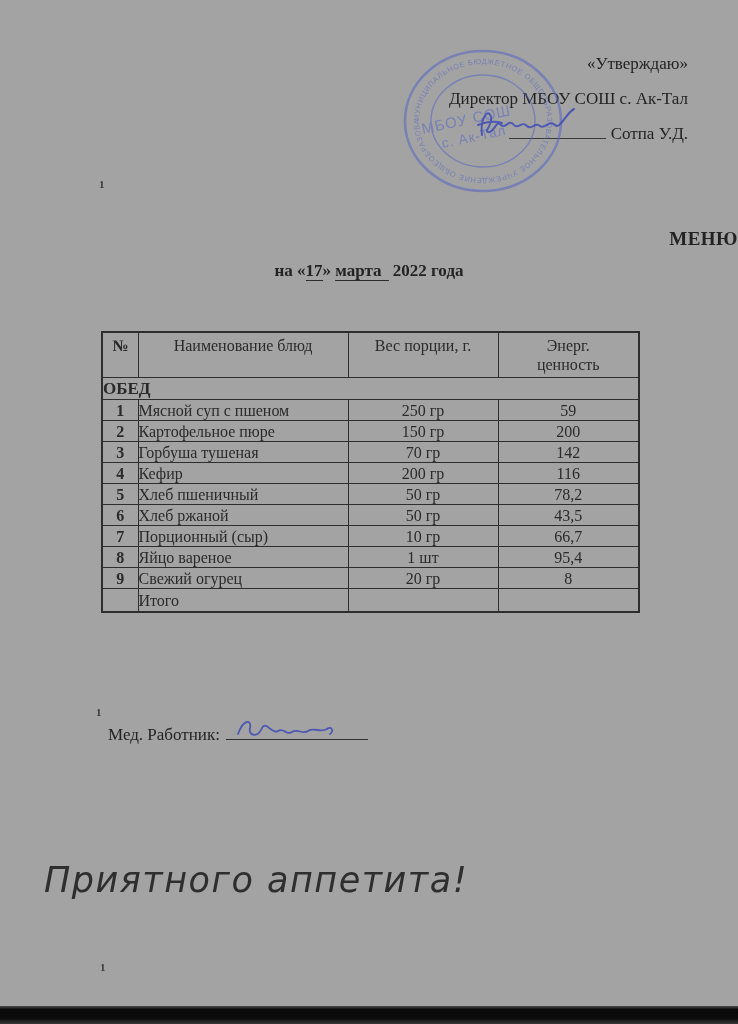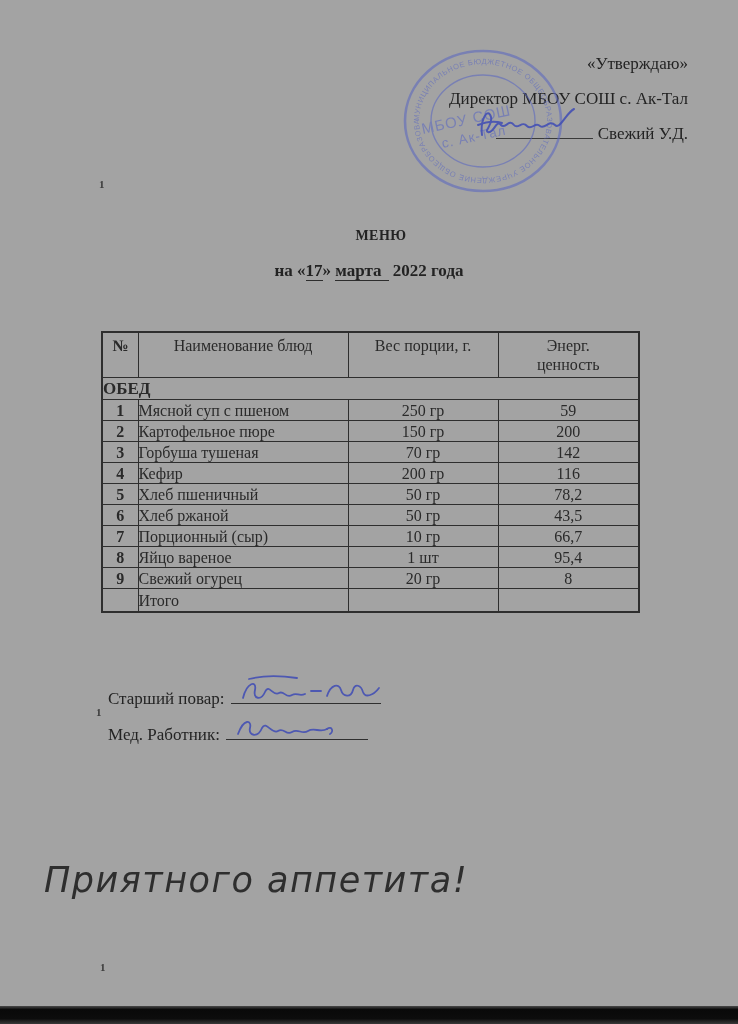--- a/index.html
+++ b/index.html
@@ -22,22 +22,22 @@
     display:inline-block;width:97px;height:14px;
     border-bottom:1.2px solid #3a3a3a;vertical-align:baseline;
   }
   
   .stamp{position:absolute;left:398px;top:46px;opacity:.58;}
   .stamp text{font-family:"Liberation Sans","DejaVu Sans",sans-serif;}
   .dir-sig{position:absolute;left:472px;top:101px;}
   
   .menu-title{
     position:absolute;top:228px;left:0;right:0;
-    text-align:center;padding-left:24px;
-    font-size:14px;font-weight:bold;letter-spacing:.5px;
+    text-align:right;padding-left:24px;
+    font-size:19px;font-weight:bold;letter-spacing:.5px;
   }
   .menu-date{
     position:absolute;top:261px;left:0;right:0;
     text-align:center;
     font-size:17px;font-weight:bold;
   }
   .menu-date .u{border-bottom:1.2px solid #2d2d2d;}
   .menu-date .u-pad{padding-right:7px;}
   
   table.menu{
@@ -95,21 +95,21 @@
   }
 </style>
 </head>
 <body>
 
 <div class="page">
 
   <div class="approval">
     <div class="line">«Утверждаю»</div>
     <div class="line">Директор МБОУ СОШ с. Ак-Тал</div>
-    <div class="line"><span class="uline"></span> <span>Свежий У.Д.</span></div>
+    <div class="line"><span class="uline"></span> <span>Сотпа У.Д.</span></div>
   </div>
 
   <svg class="stamp" width="170" height="150" viewBox="0 0 170 150">
     <defs>
       <path id="ringPath" d="M85,75 m-64,0 a64,57 0 1,1 128,0 a64,57 0 1,1 -128,0"></path>
     </defs>
     <ellipse cx="85" cy="75" rx="78" ry="70" fill="none" stroke="#5b68c0" stroke-width="2.6"></ellipse>
     <ellipse cx="85" cy="75" rx="52" ry="46" fill="none" stroke="#5b68c0" stroke-width="1.4"></ellipse>
     <text font-size="7.5" fill="#5b68c0" letter-spacing="0.6">
       <textPath href="#ringPath">МУНИЦИПАЛЬНОЕ БЮДЖЕТНОЕ ОБЩЕОБРАЗОВАТЕЛЬНОЕ УЧРЕЖДЕНИЕ ОБЩЕОБРАЗОВАТЕЛЬНАЯ ШКОЛА • ОГРН 1021700582 •</textPath>
@@ -207,32 +207,20 @@
     <tbody>
       <tr class="total">
         <td class="c-num"></td>
         <td class="c-dish">Итого</td>
         <td class="c-val"></td>
         <td class="c-val"></td>
       </tr>
     </tbody>
   </table>
 
-  <div class="sig-row chef">
-    <span>Старший повар:</span><span class="sig-line chef-l">
-      <svg width="150" height="34" viewBox="0 0 150 34">
-        <g fill="none" stroke="#4450b4" stroke-width="1.8" stroke-linecap="round" opacity="0.9">
-          <path d="M8 26 C12 10 22 8 20 18 C18 27 26 29 30 20 C34 11 38 25 44 21 C49 18 51 27 57 23 C62 20 64 25 70 22"></path>
-          <path d="M14 7 C30 3 48 4 62 6"></path>
-          <path d="M76 19 L86 19"></path>
-          <path d="M92 24 C96 12 104 11 106 18 C108 25 116 26 118 18 C120 11 126 13 128 20 C130 26 138 24 144 16"></path>
-        </g>
-      </svg>
-    </span>
-  </div>
   <div class="sig-row medic">
     <span>Мед. Работник:</span><span class="sig-line medic-l">
       <svg width="120" height="30" viewBox="0 0 120 30">
         <g fill="none" stroke="#4450b4" stroke-width="1.8" stroke-linecap="round" opacity="0.9">
           <path d="M8 22 C14 6 22 8 20 16 C18 24 28 26 32 16 C36 8 42 23 48 19 C54 15 56 24 62 20 C68 16 72 23 78 19 C84 15 90 21 97 17"></path>
           <path d="M97 17 C102 13 104 20 100 22"></path>
         </g>
       </svg>
     </span>
   </div>

